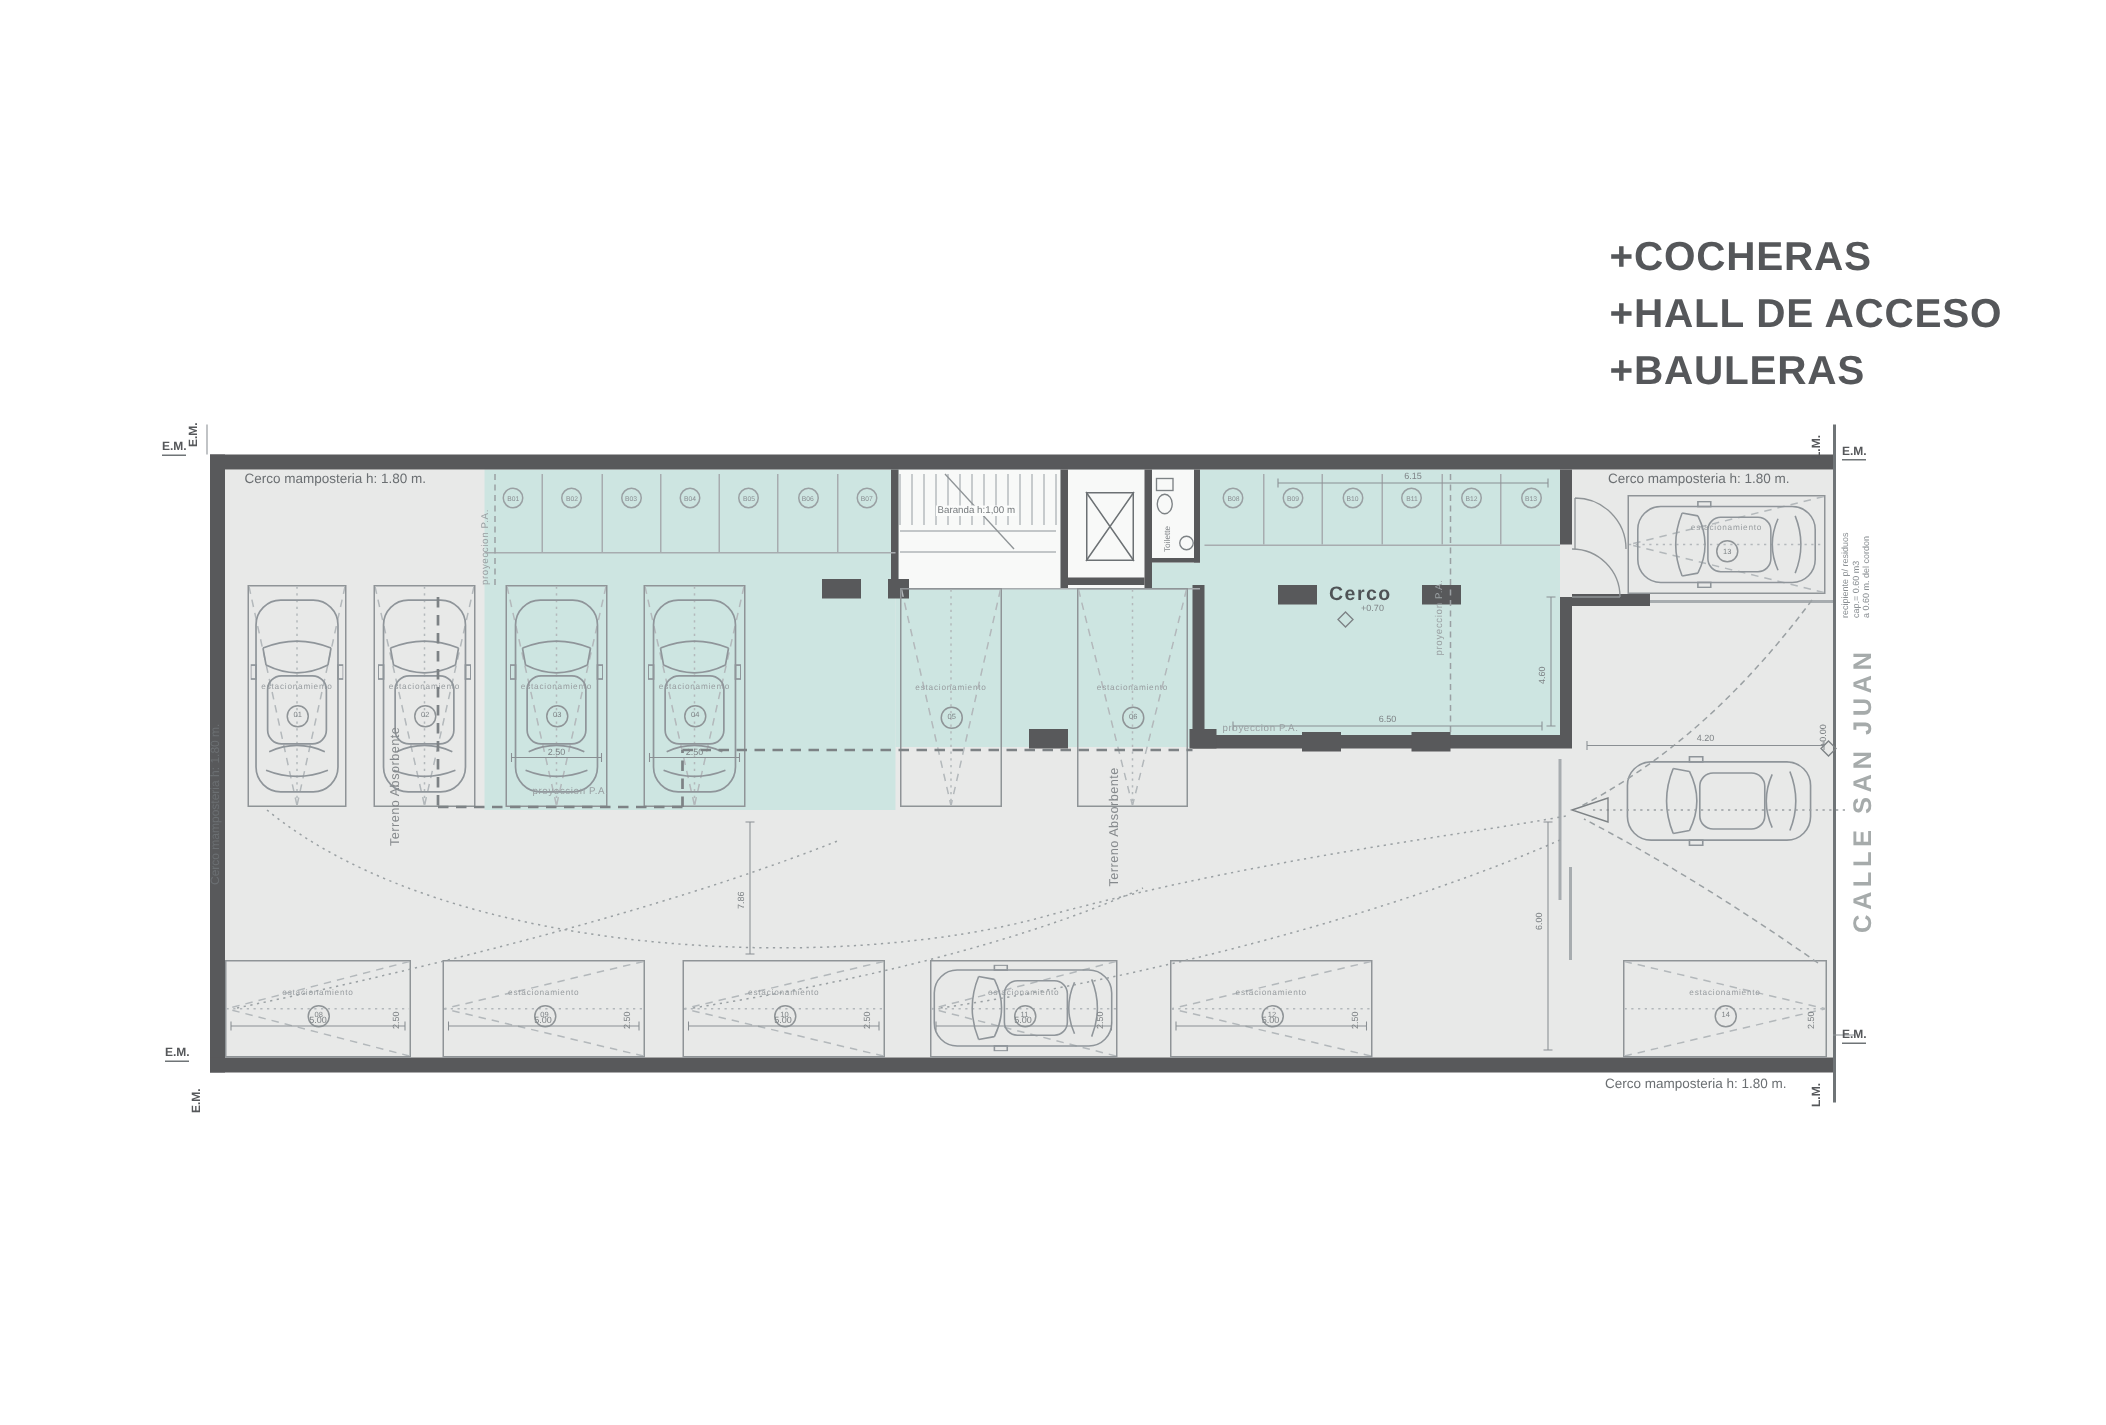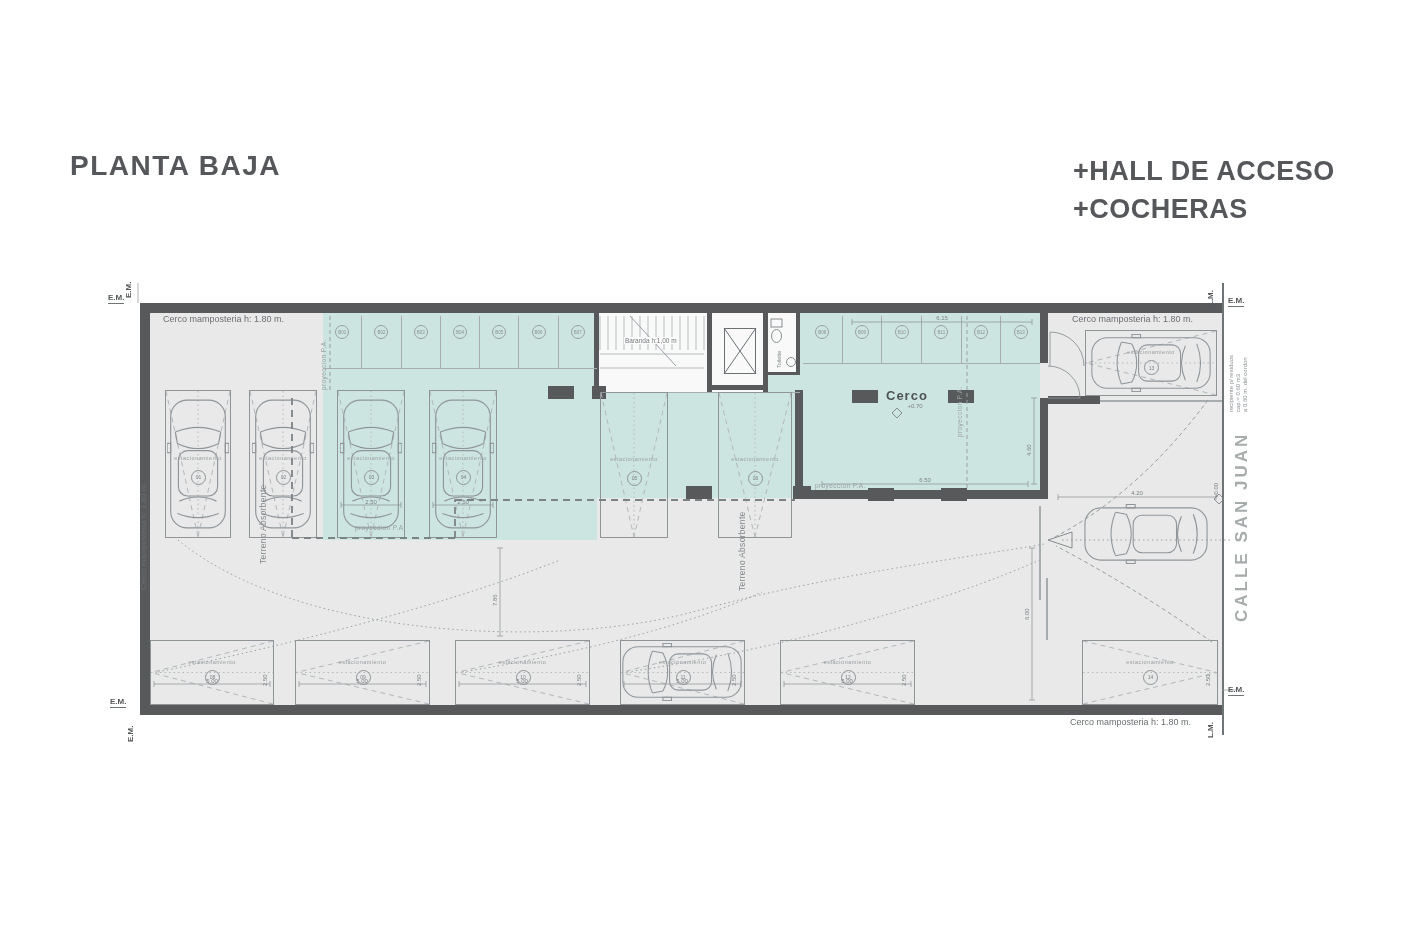--- a/index.html
+++ b/index.html
@@ -67,24 +67,24 @@
           <rect x="11" y="52" width="38" height="44" rx="9"></rect>
           <path d="M12 101 Q30 93 48 101"></path>
           <path d="M10 113 Q30 121 50 113"></path>
           <rect x="0" y="45" width="3.5" height="9"></rect>
           <rect x="56.5" y="45" width="3.5" height="9"></rect>
         </g>
       </symbol>
     </defs>
   </svg>
 
-  <div class="title">PLANTA BAJA</div>
   <div class="program">
+    <div>+COCHERAS</div>
     <div>+HALL DE ACCESO</div>
-    <div>+COCHERAS</div>
+    <div>+BAULERAS</div>
   </div>
 
   <div class="abs planbg" style="left:150px;top:313px;width:1072px;height:392px;"></div>
   <div class="abs teal" style="left:323px;top:313px;width:274px;height:227px;"></div>
   <div class="abs teal" style="left:597px;top:313px;width:203px;height:185px;"></div>
   <div class="abs teal" style="left:800px;top:313px;width:240px;height:177px;"></div>
 
   <div class="abs room" style="left:599px;top:313px;width:108px;height:79px;"></div>
   <div class="abs room" style="left:707px;top:313px;width:61px;height:79px;"></div>
   <div class="abs room" style="left:768px;top:313px;width:32px;height:62px;border-right:4px solid #58595b;border-bottom:3px solid #58595b;box-sizing:border-box;"></div>

